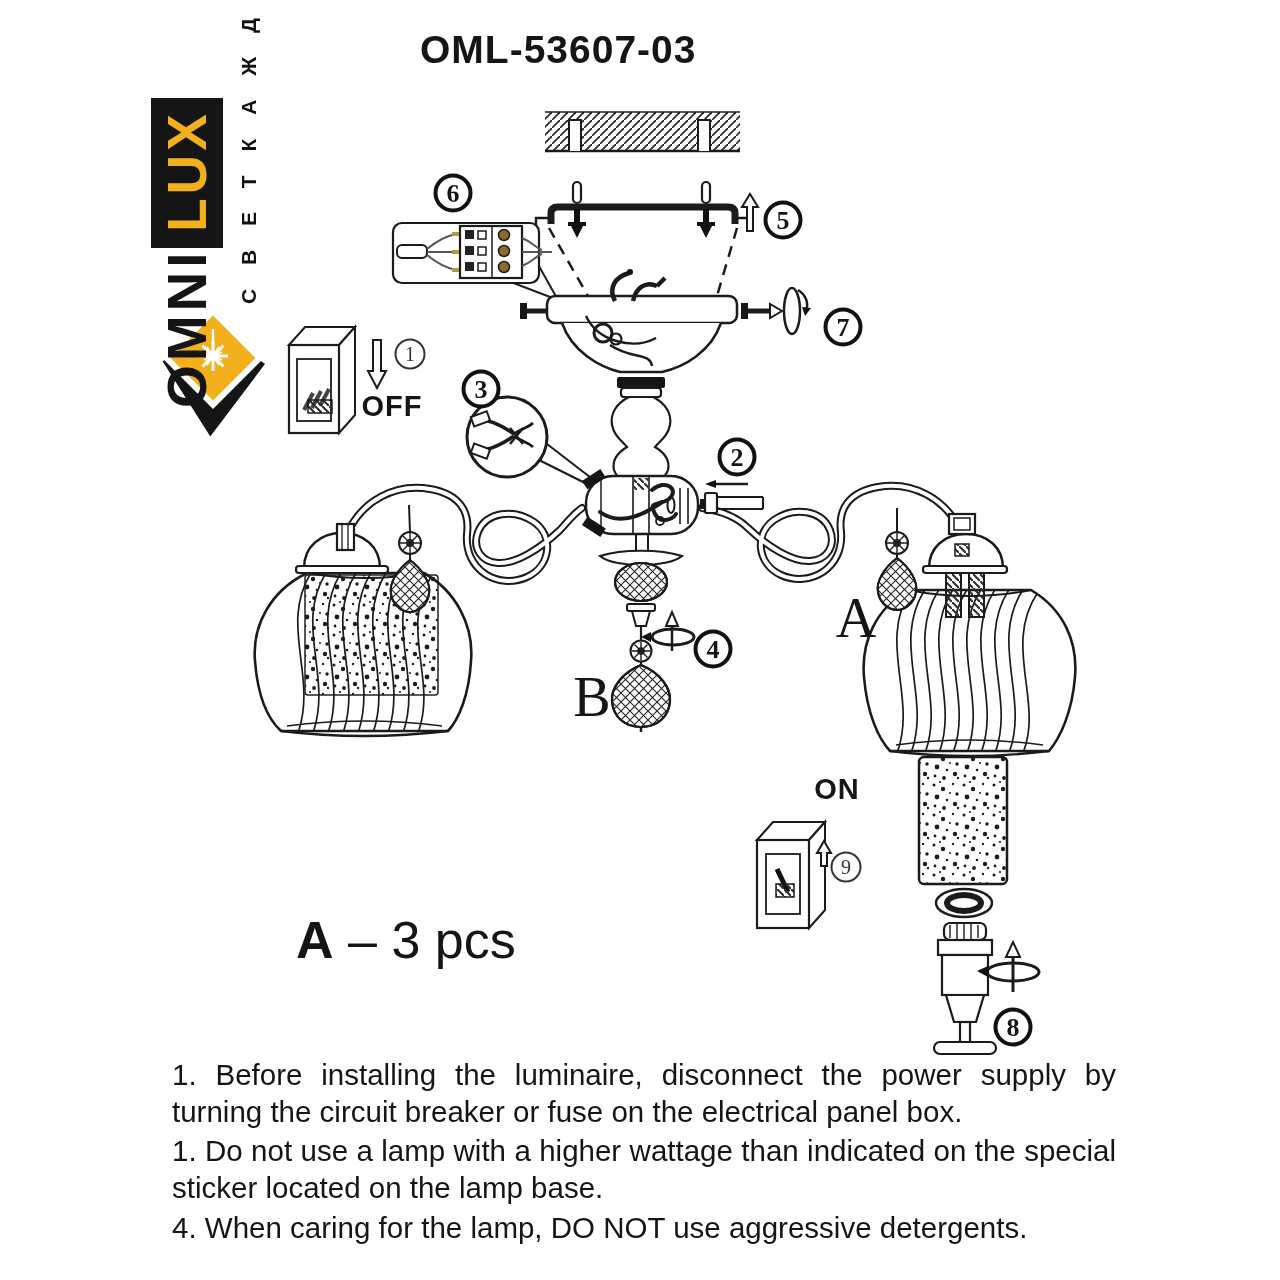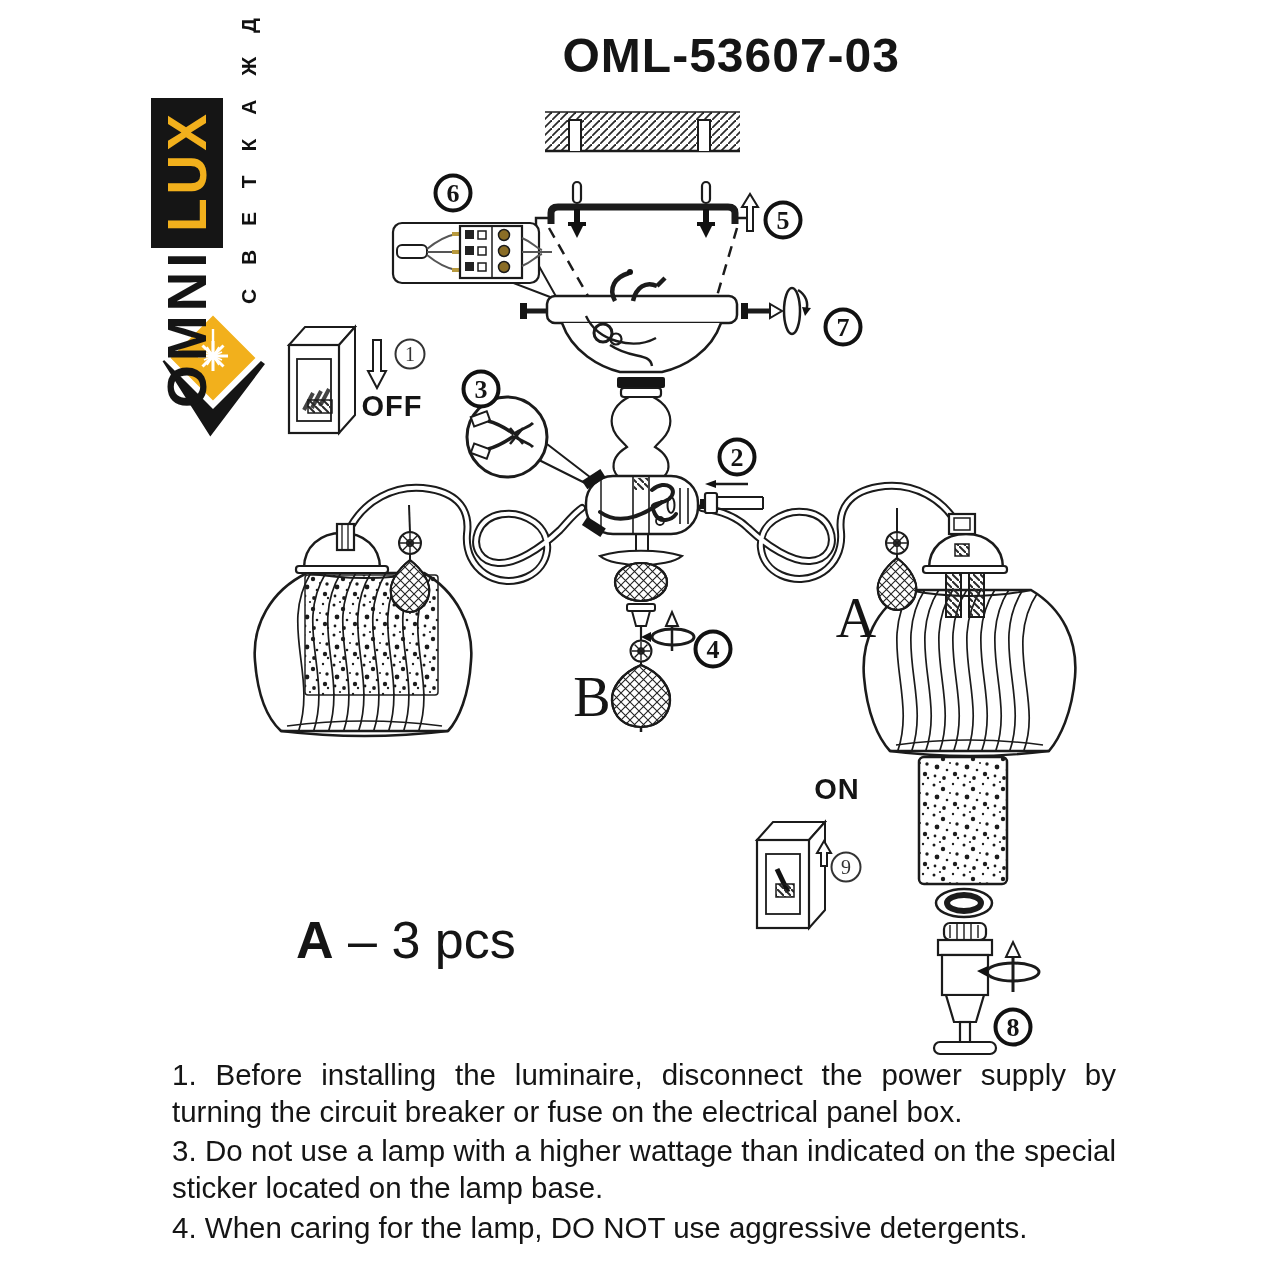--- a/index.html
+++ b/index.html
@@ -2,21 +2,21 @@
 <html><head>
 <meta charset="utf-8">
 <style>
   html,body{margin:0;padding:0;background:#ffffff;}
   #page{position:relative;width:1280px;height:1280px;background:#fff;overflow:hidden;
         font-family:"Liberation Sans",sans-serif;color:#151515;}
   svg{position:absolute;left:0;top:0;}
   .abs{position:absolute;}
   .ctr{transform:translate(-50%,-50%);}
   
-  .title{left:420px;top:28px;width:480px;text-align:right;font-size:48px;font-weight:bold;letter-spacing:1px;}
+  .title{left:420px;top:28px;width:480px;text-align:left;font-size:39px;font-weight:bold;letter-spacing:1px;}
   
   .vert{writing-mode:vertical-rl;transform:rotate(180deg);white-space:nowrap;}
   .brand{left:160px;top:6px;height:402px;font-size:55px;font-weight:bold;letter-spacing:4px;line-height:1;}
   .brand .accent{color:#F2B01C;background:#151515;padding:16px 5px 12px 5px;margin-bottom:6px;}
   .brand .dark{color:#151515;}
   .tagline{left:237px;top:4px;height:300px;font-size:21px;font-weight:bold;letter-spacing:9px;color:#111;}
   
   .step{display:flex;align-items:center;justify-content:center;border-radius:50%;
         font-family:"Liberation Serif",serif;background:#fff;}
   .step.bold{width:31px;height:31px;border:4px solid #111;font-size:26px;font-weight:bold;}
@@ -349,17 +349,17 @@
 
 <div class="abs partletter ctr" style="left:856px;top:618px;">A</div>
 <div class="abs partletter ctr" style="left:592px;top:697px;">B</div>
 
 <div class="abs pcs">
   <div><b>A</b> <span>– 3 pcs</span></div>
 </div>
 
 <div class="abs instr">
   <p>1.  Before  installing  the  luminaire,  disconnect  the  power  supply  by turning the circuit breaker or fuse on the electrical panel box.</p>
-  <p>3.  Do  not  use  a  lamp  with  a  higher  wattage  than  indicated  on  the special sticker located on the lamp base.</p>
+  <p>1.  Do  not  use  a  lamp  with  a  higher  wattage  than  indicated  on  the special sticker located on the lamp base.</p>
   <p>4. When caring for the lamp, DO NOT use aggressive detergents.</p>
 </div>
 
 </div>
 
 </body></html>

